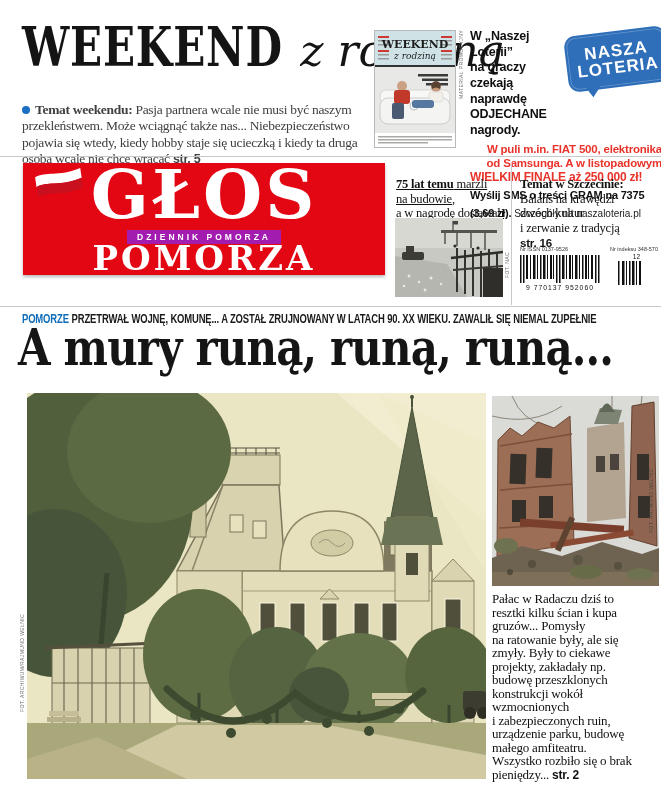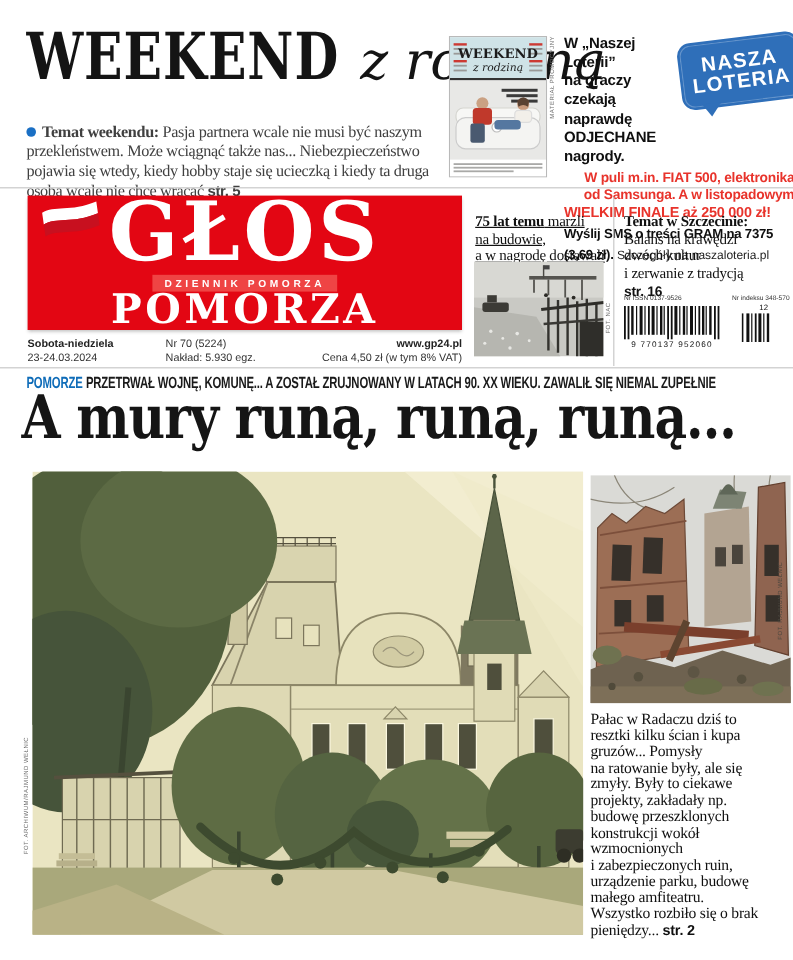--- a/index.html
+++ b/index.html
@@ -35,21 +35,21 @@
                border-left:7px solid transparent;border-right:9px solid transparent;border-top:11px solid #2f6fb9;}
   .badge div{color:#fff;font-weight:700;font-size:17px;line-height:1.02;letter-spacing:1px;}
 
   .hr{position:absolute;left:0;width:661px;border-top:1px solid #c9c9c9;}
 
   
   .redbox{position:absolute;left:23px;top:163px;width:362px;height:112px;background:#e30613;
           text-align:center;box-shadow:0 2px 3px rgba(0,0,0,.28);}
   .flag{position:absolute;left:10px;top:4px;width:52px;height:30px;}
   .glos{font-family:"DejaVu Serif",serif;font-weight:700;font-size:68px;line-height:.92;color:#fff;letter-spacing:3px;}
-  .ribbon{display:inline-block;background:#ef4444;color:#fff;font-weight:700;font-size:8.5px;letter-spacing:3px;
+  .ribbon{display:inline-block;background:#a21caf;color:#fff;font-weight:700;font-size:8.5px;letter-spacing:3px;
           padding:2px 10px;margin-top:-8px;position:relative;z-index:2;}
   .pomorza{font-family:"DejaVu Serif",serif;font-weight:700;font-size:34px;line-height:1;color:#fff;
            letter-spacing:3px;margin-top:-3px;}
 
   .info-row{position:absolute;left:23px;top:281px;width:362px;display:flex;font-size:9px;line-height:1.3;color:#333;}
   .info-row .c1{width:115px;}
   .info-row .c2{width:125px;}
   .info-row .c3{width:122px;text-align:right;}
   .info-row b{color:#222;}
 
@@ -163,34 +163,20 @@
       <g transform="rotate(-8 26 15)">
         <path d="M3,7 C14,2 26,10 49,4 L49,14 C26,20 14,12 3,17 Z" fill="#ffffff"></path>
         <path d="M3,17 C14,12 26,20 49,14 L49,24 C26,30 14,22 3,27 Z" fill="#c8101f"></path>
       </g>
     </svg>
     <div class="glos">GŁOS</div>
     <div class="ribbon">DZIENNIK POMORZA</div>
     <div class="pomorza">POMORZA</div>
   </div>
 
-  <div class="info-row">
-    <div class="c1">
-      <b>Sobota-niedziela</b><br>
-      <span>23-24.03.2024</span>
-    </div>
-    <div class="c2">
-      <span>Nr 70 (5224)</span><br>
-      <span>Nakład: 5.930 egz.</span>
-    </div>
-    <div class="c3">
-      <b>www.gp24.pl</b><br>
-      <span>Cena 4,50 zł (w tym 8% VAT)</span>
-    </div>
-  </div>
 
   <div class="teaser pre" style="left:396px;top:162px;width:118px;text-decoration:underline;">
     <b>75 lat temu</b><span> marzli
 na budowie,
 a w nagrodę dostawali
 radia </span><b style="font-family:'Liberation Sans',sans-serif;font-size:11.5px">str. 14-15</b>
   </div>
 
   <svg class="bw-photo" viewBox="0 0 108 79">
     <rect width="108" height="79" fill="#c9c9c4"></rect>

